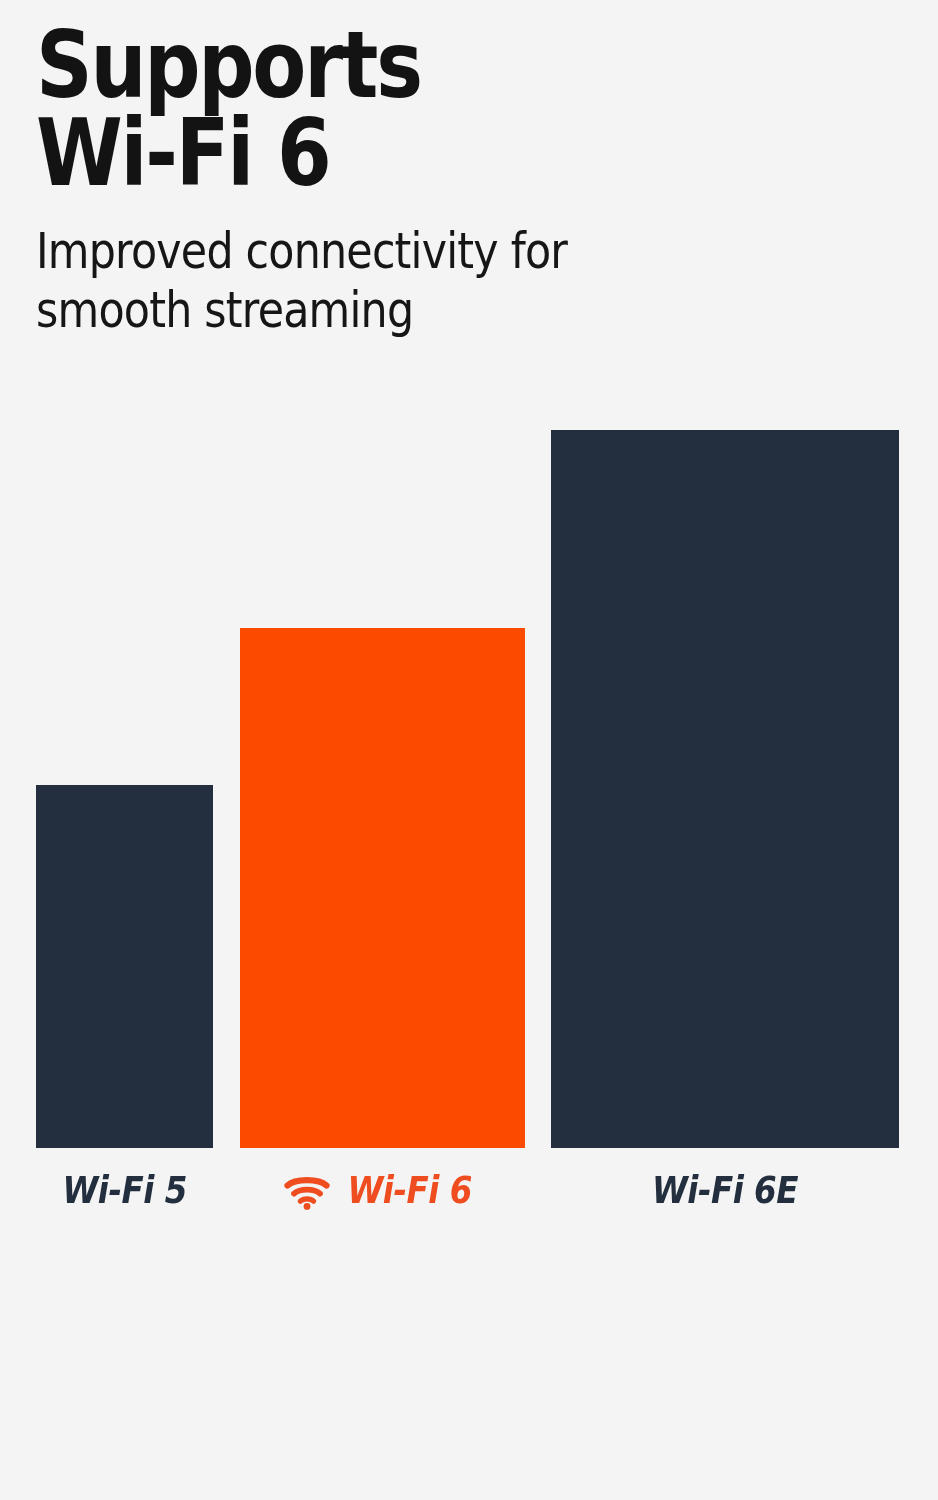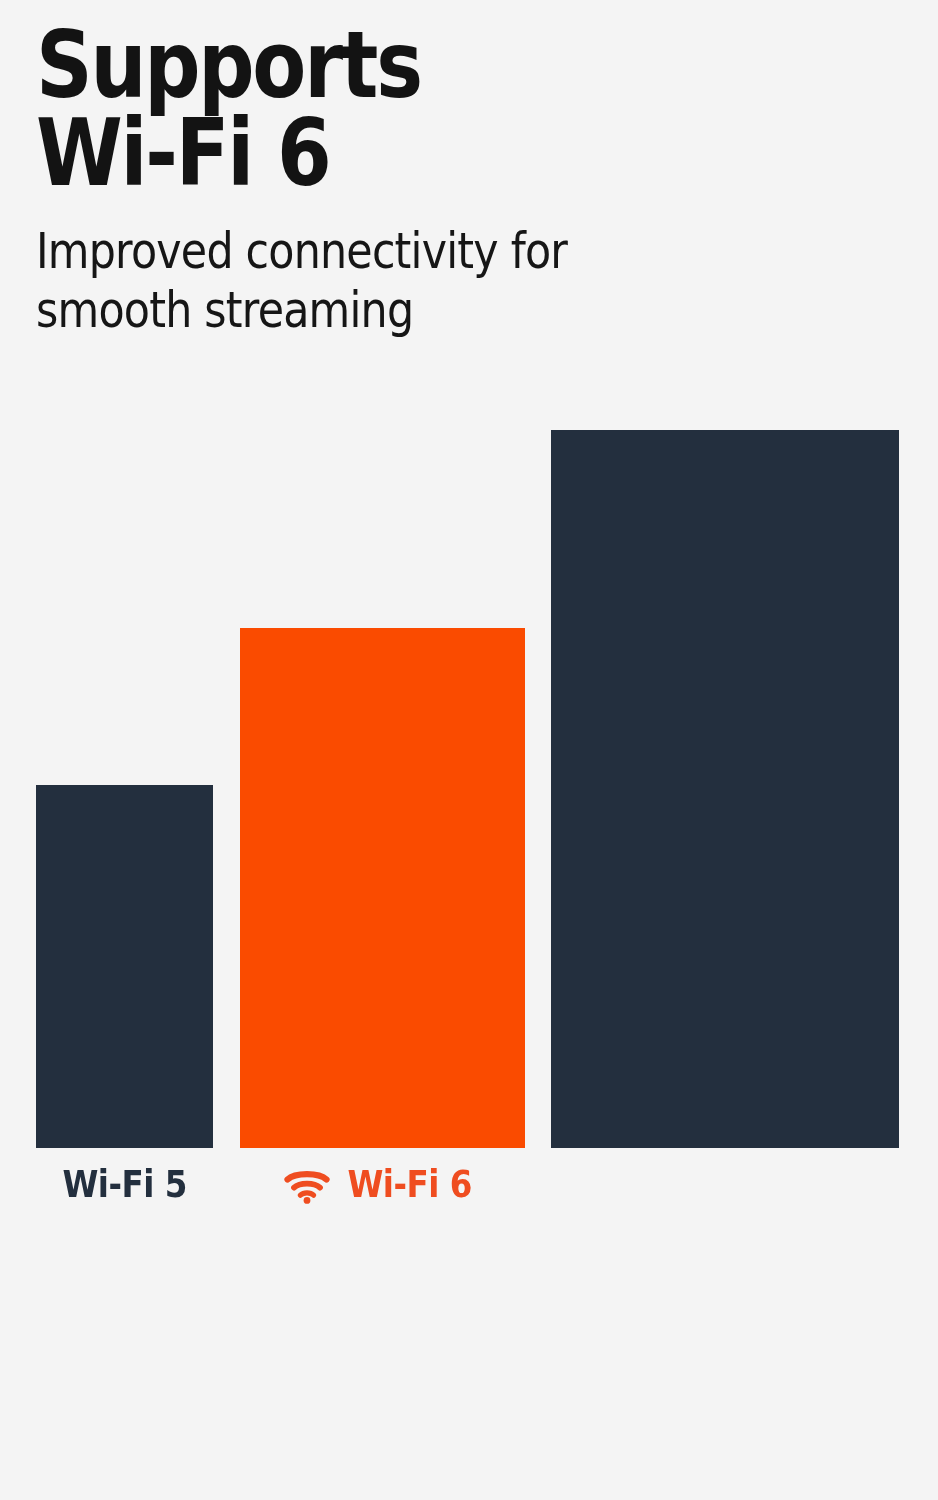--- a/index.html
+++ b/index.html
@@ -99,26 +99,27 @@
   .axis-labels {
     position: absolute;
     left: 0;
     top: 730px;
     width: 938px;
     height: 60px;
   }
 
   .axis-label {
     position: absolute;
-    top: 0;
+    top: 6px;
     display: flex;
     align-items: center;
     justify-content: center;
     gap: 9px;
     height: 48px;
+    font-style: italic;
   }
 
   .axis-label-0 { left: 36px;  width: 177px; }
   .axis-label-1 { left: 240px; width: 285px; }
   .axis-label-2 { left: 551px; width: 348px; }
 
   .axis-label-text {
     font-family: "DejaVu Sans", "Liberation Sans", sans-serif;
     font-weight: 700;
     font-size: 37px;
@@ -180,18 +181,21 @@
               <path d="M3.5 11.5 C11 4.2, 35 4.2, 42.5 11.5" stroke-width="6.2"></path>
               <path d="M10 19.6 C15.8 14.2, 30.2 14.2, 36 19.6" stroke-width="5.8"></path>
               <path d="M16.4 27.2 C19.6 24.2, 26.4 24.2, 29.6 27.2" stroke-width="5.2"></path>
             </g>
             <circle cx="23" cy="32.4" r="3.4" fill="#ef4d20"></circle>
           </svg>
         </span>
         <span class="axis-label-text" style="color: rgb(239, 77, 32);">Wi-Fi 6</span>
       </div>
 
+      <div class="axis-label axis-label-2">
+        <span class="axis-label-text" style="color: rgb(35, 47, 62);">Wi-Fi 6E</span>
+      </div>
 
     </div>
 
   </div>
 
 </div>
 
 </body></html>

